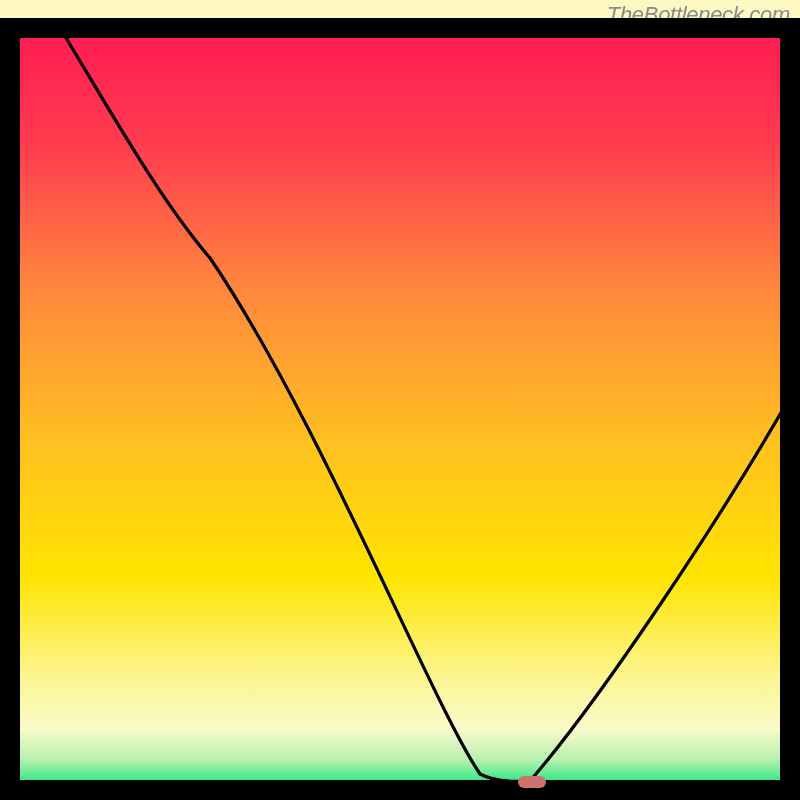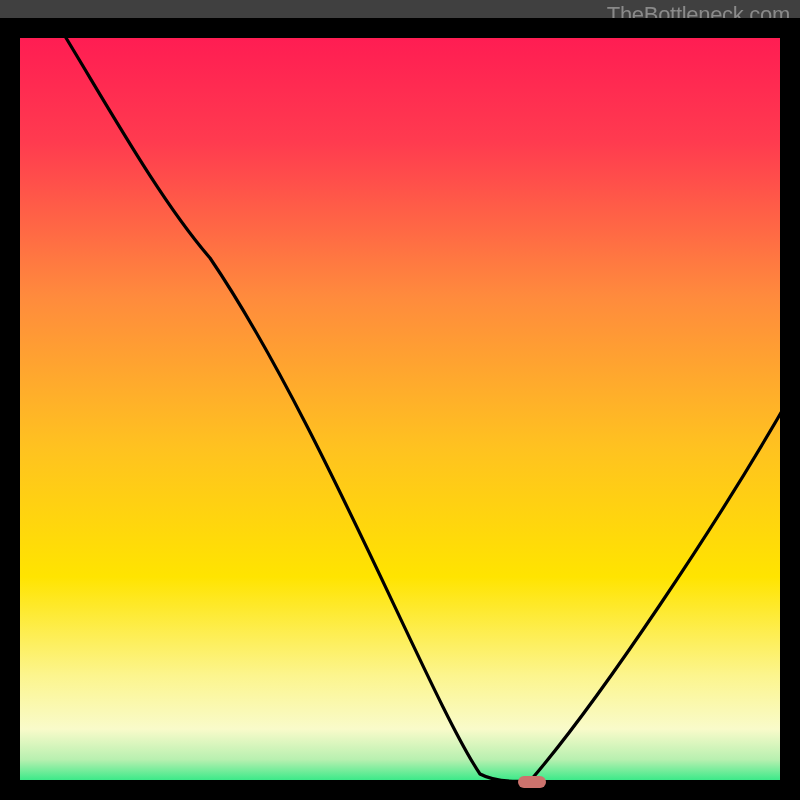--- a/index.html
+++ b/index.html
@@ -7,21 +7,22 @@
     padding: 0;
     width: 800px;
     height: 800px;
     overflow: hidden;
     font-family: Arial, Helvetica, sans-serif;
   }
   .container {
     position: relative;
     width: 800px;
     height: 800px;
-    background: #404040;
+    background: #fef9c3;
+    font-style: italic;
   }
   .attribution {
     position: absolute;
     top: 2px;
     right: 10px;
     color: #8a8a8a;
     font-size: 22px;
     font-weight: 400;
     letter-spacing: -0.3px;
   }

